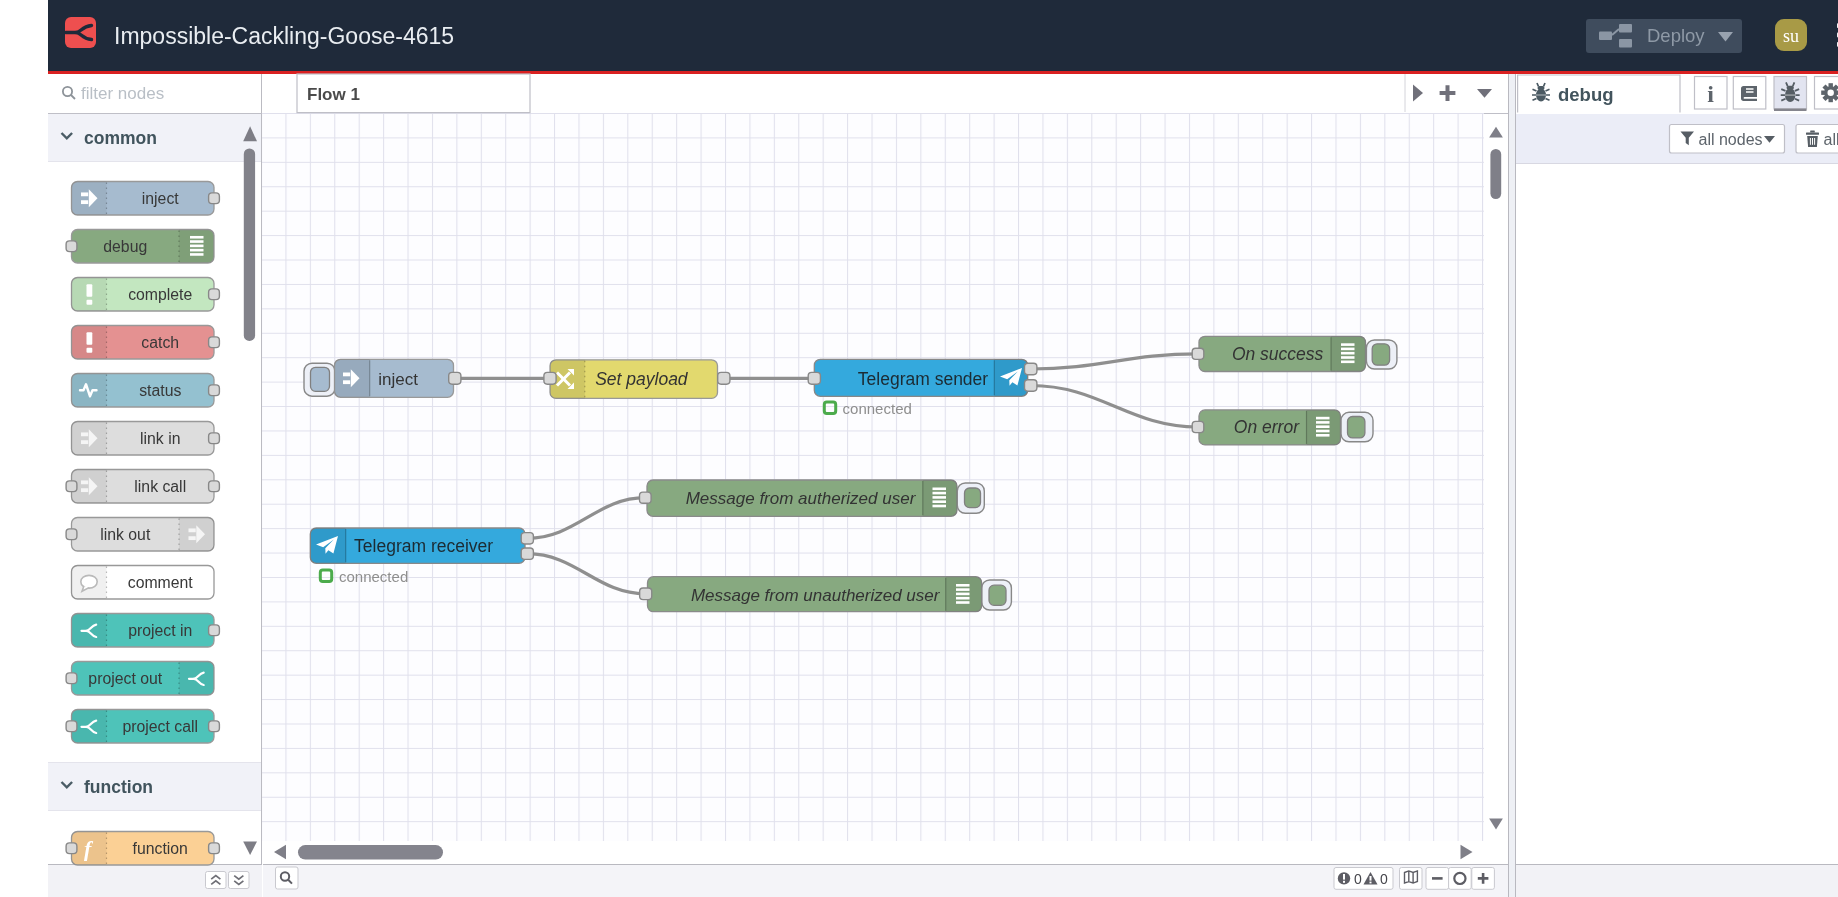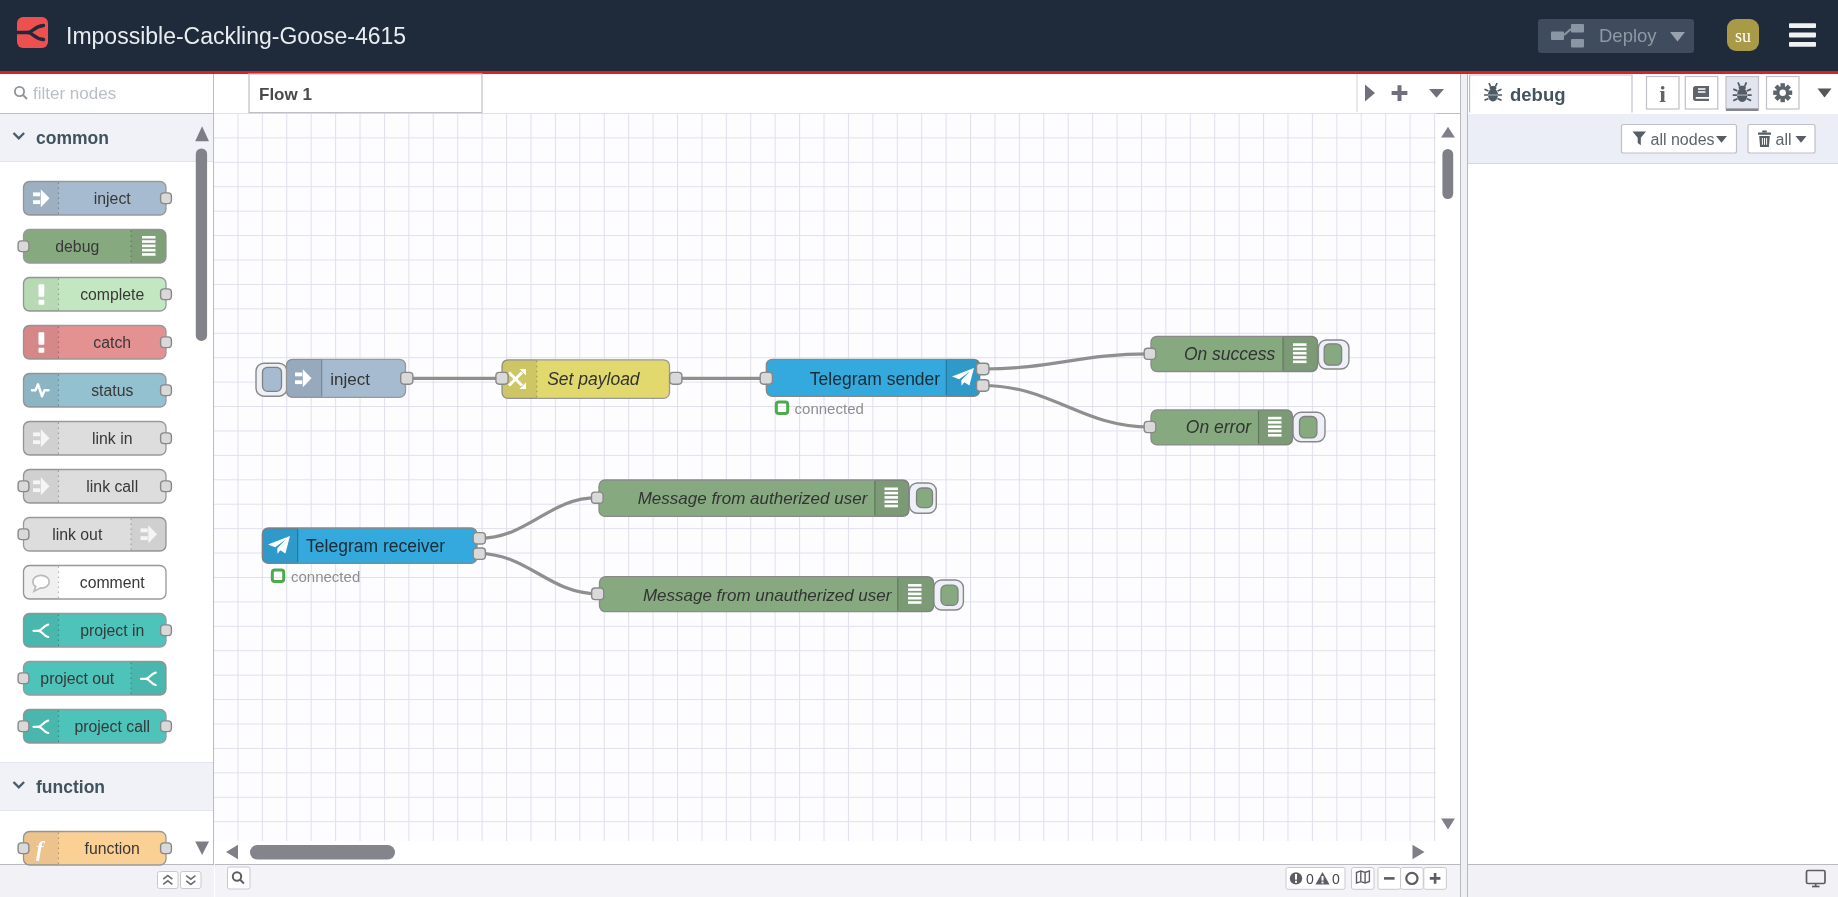--- a/index.html
+++ b/index.html
@@ -1,18 +1,18 @@
 <!DOCTYPE html>
 <html><head>
 <meta charset="utf-8">
 <style>
   * { margin:0; padding:0; box-sizing:border-box; }
   html,body { width:1838px; height:897px; overflow:hidden; background:#ffffff;
               font-family:"Liberation Sans", sans-serif; }
-  #app { position:relative; width:1520px; height:897px; }
+  #app { position:relative; width:1520px; height:897px;margin-left:48px; }
   .abs { position:absolute; }
 </style>
 </head>
 <body>
 <div id="app">
 
   <div class="abs" style="left:0;top:0;width:1838px;height:71px;background:#1f2a3a;"></div>
   <div class="abs" style="left:0;top:71px;width:1838px;height:3px;background:#d92121;"></div>
 
   <div class="abs" style="left:0;top:74px;width:213.5px;height:790px;background:#ffffff;border-right:1px solid #bbbbc2;"></div>

